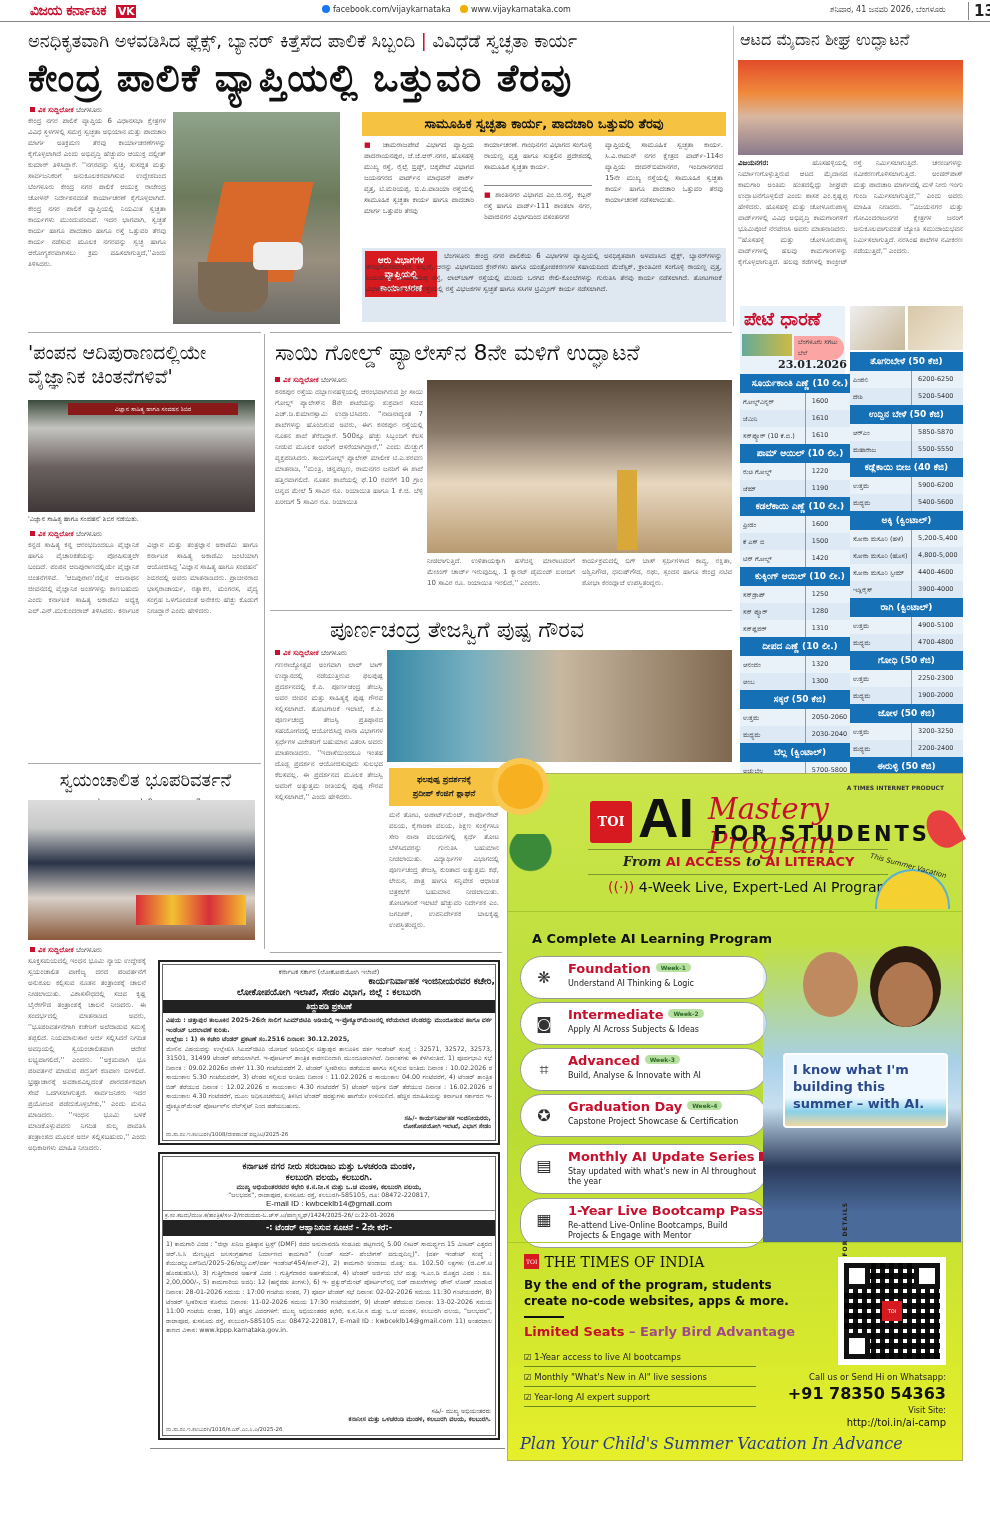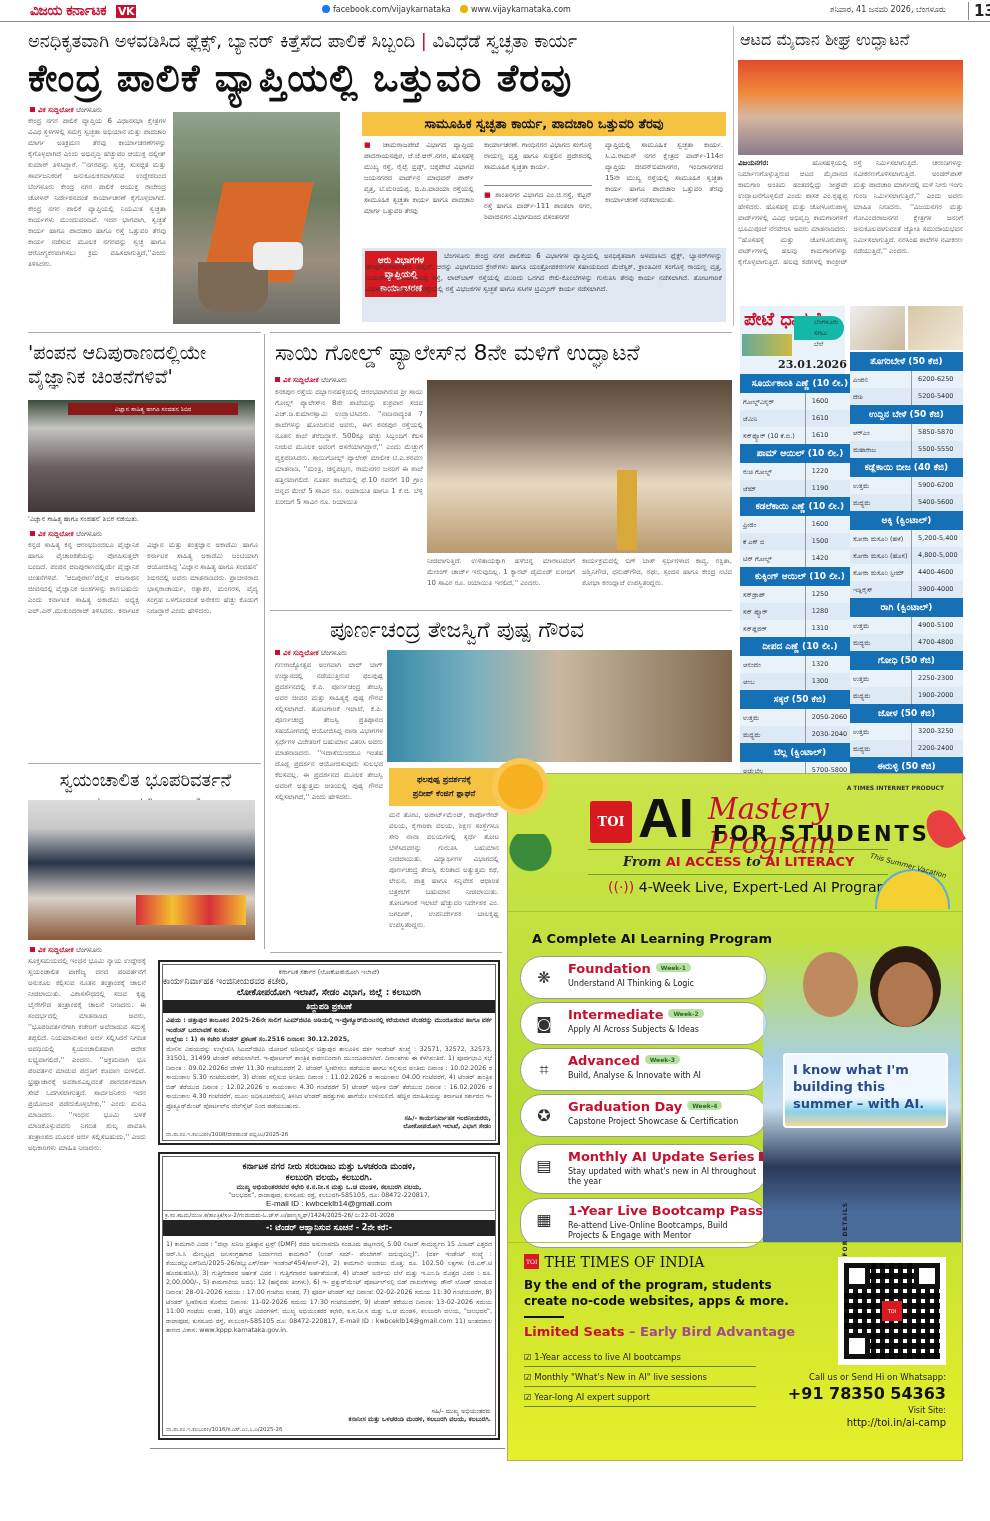--- a/index.html
+++ b/index.html
@@ -83,21 +83,21 @@
 </div>
 
 <div class="abs headline" style="left:740px;top:30px;font-size:16px;font-weight:normal">ಆಟದ ಮೈದಾನ ಶೀಘ್ರ ಉದ್ಘಾಟನೆ</div>
 <div class="abs photo" style="left:738px;top:60px;width:225px;height:95px;background:linear-gradient(180deg,#e24c2a 0%,#f08a3c 35%,#d8b7a0 60%,#8a7a8c 100%)"></div>
 <div class="abs body-text" style="left:738px;top:158px;width:225px;height:140px;overflow:hidden;column-count:2;column-gap:6px"><b style="color:#222">ವಿಜಯನಗರ:</b> <span>ಹೊಸಹಳ್ಳಿಯಲ್ಲಿ ನಿರ್ಮಾಣಗೊಳ್ಳುತ್ತಿರುವ ಆಟದ ಮೈದಾನದ ಕಾಮಗಾರಿ ಅಂತಿಮ ಹಂತದಲ್ಲಿದ್ದು ಶೀಘ್ರವೇ ಉದ್ಘಾಟನೆಗೊಳ್ಳಲಿದೆ ಎಂದು ಶಾಸಕ ಎಂ.ಕೃಷ್ಣಪ್ಪ ಹೇಳಿದರು. ಹೊಸಹಳ್ಳಿ ಮತ್ತು ಚೋಳೂರುಪಾಳ್ಯ ವಾರ್ಡ್‌ಗಳಲ್ಲಿ ವಿವಿಧ ಅಭಿವೃದ್ಧಿ ಕಾಮಗಾರಿಗಳಿಗೆ ಭೂಮಿಪೂಜೆ ನೆರವೇರಿಸಿ ಅವರು ಮಾತನಾಡಿದರು. ''ಹೊಸಹಳ್ಳಿ ಮತ್ತು ಚೋಳೂರುಪಾಳ್ಯ ವಾರ್ಡ್‌ಗಳಲ್ಲಿ ಹಲವು ಕಾಮಗಾರಿಗಳನ್ನು ಕೈಗೊಳ್ಳಲಾಗುತ್ತಿದೆ. ಹಲವು ಕಡೆಗಳಲ್ಲಿ ಕಾಂಕ್ರೀಟ್ ರಸ್ತೆ ನಿರ್ಮಿಸಲಾಗುತ್ತಿದೆ. ಚರಂಡಿಗಳನ್ನು ನವೀಕರಣಗೊಳಿಸಲಾಗುತ್ತಿದೆ. ಅಂಡರ್‌ಪಾಸ್ ಮತ್ತು ಪಾದಚಾರಿ ಮಾರ್ಗದಲ್ಲಿ ಮಳೆ ನೀರು ಇಂಗು ಗುಂಡಿ ನಿರ್ಮಿಸಲಾಗುತ್ತಿದೆ,'' ಎಂದು ಅವರು ಮಾಹಿತಿ ನೀಡಿದರು. ''ವಿಜಯನಗರ ಮತ್ತು ಗೋವಿಂದರಾಜನಗರ ಕ್ಷೇತ್ರಗಳ ಜನರಿಗೆ ಅನುಕೂಲವಾಗುವಂತೆ ಜ್ಯೋತಿ ಸಮುದಾಯಭವನ ನಿರ್ಮಿಸಲಾಗುತ್ತಿದೆ. ನರಸಿಂಹ ಶಾಲೆಗಳ ನವೀಕರಣ ನಡೆಯುತ್ತಿದೆ,'' ಎಂದರು.</span></div>
 
 <div class="abs" style="left:740px;top:306px;width:225px;height:470px">
   <div style="position:absolute;left:0;top:0;width:105px;height:68px;background:#e9f1f9"></div>
   <div class="pt-title" style="position:absolute;left:4px;top:2px">ಪೇಟೆ ಧಾರಣೆ</div>
   <div style="position:absolute;left:2px;top:28px;width:50px;height:22px;background:linear-gradient(90deg,#6a9,#cb4)"></div>
-  <div style="position:absolute;left:54px;top:10px;width:50px;height:24px;background:#14b8a6;font-size:6.5px;line-height:11px;padding:1px 20px;border-radius:0 12px 12px 0;color:#333">ಬೆಂಗಳೂರು ಸಗಟು ಬೆಲೆ</div>
+  <div style="position:absolute;left:54px;top:30px;width:50px;height:24px;background:#fca5a5;font-size:6.5px;line-height:11px;padding:1px 4px;border-radius:0 12px 12px 0;color:#333">ಬೆಂಗಳೂರು ಸಗಟು ಬೆಲೆ</div>
   <div style="position:absolute;left:38px;top:52px;font-size:11px;font-weight:bold;font-family:'DejaVu Serif',serif">23.01.2026</div>
   <div style="position:absolute;left:110px;top:0;width:55px;height:44px;background:linear-gradient(135deg,#eee,#c9b99a)"></div>
   <div style="position:absolute;left:168px;top:0;width:55px;height:44px;background:linear-gradient(135deg,#d8c8a8,#f0e8d8)"></div>
   <div id="pt-left" style="position:absolute;left:0;top:68px;width:120px">
       <div class="pt-head">ಸೂರ್ಯಕಾಂತಿ ಎಣ್ಣೆ (10 ಲೀ.)</div>
       <div class="pt-col">
         <div class="pt-row">
           <span>ಗೋಲ್ಡ್‌ವಿನ್ನರ್</span>
           <span>1600</span>
         </div>
@@ -347,21 +347,21 @@
   </div>
 <div class="abs photo" style="left:28px;top:800px;width:227px;height:140px;background:linear-gradient(180deg,#dcdcdc 0%,#c8c8c8 20%,#2a3448 45%,#d8d0c8 70%,#8a5a3a 100%)">
   <div style="position:absolute;left:108px;top:95px;width:110px;height:30px;background:linear-gradient(90deg,#d8303a,#f4c030,#d8303a,#f4c030)"></div>
 </div>
 <div class="abs byline" style="left:30px;top:946px"><span class="sq"></span><b>ವಿಕ ಸುದ್ದಿಲೋಕ</b> <span>ಬೆಂಗಳೂರು</span></div>
 <div class="abs body-text" style="left:28px;top:956px;width:118px;height:560px;overflow:hidden">ಸೂಕ್ತಸಮಯದಲ್ಲಿ ಇಂಧನ ಭೂಮಿ ನ್ಯಾಯ ಉದ್ದೇಶಕ್ಕೆ ಸ್ವಯಂಚಾಲಿತ ವಾಣಿಜ್ಯ ದರದ ಪರಿವರ್ತನೆಗೆ ಅನುಕೂಲ ಕಲ್ಪಿಸುವ ನೂತನ ತಂತ್ರಾಂಶಕ್ಕೆ ಚಾಲನೆ ನೀಡಲಾಯಿತು. ವಿಕಾಸಸೌಧದಲ್ಲಿ ಸಚಿವ ಕೃಷ್ಣ ಬೈರೇಗೌಡ ತಂತ್ರಾಂಶಕ್ಕೆ ಚಾಲನೆ ನೀಡಿದರು. ಈ ಸಂದರ್ಭದಲ್ಲಿ ಮಾತನಾಡಿದ ಅವರು, ''ಭೂಪರಿವರ್ತನೆಗಾಗಿ ಕಚೇರಿಗೆ ಅಲೆದಾಡುವ ಸಮಸ್ಯೆ ತಪ್ಪಲಿದೆ. ನಿಯಮಾನುಸಾರ ಅರ್ಜಿ ಸಲ್ಲಿಸಿದರೆ ನಿಗದಿತ ಅವಧಿಯಲ್ಲಿ ಸ್ವಯಂಚಾಲಿತವಾಗಿ ಆದೇಶ ಲಭ್ಯವಾಗಲಿದೆ,'' ಎಂದರು. ''ಅಕ್ರಮವಾಗಿ ಭೂ ಪರಿವರ್ತನೆ ಮಾಡುವ ಪದ್ಧತಿಗೆ ಕಡಿವಾಣ ಬೀಳಲಿದೆ. ಭ್ರಷ್ಟಾಚಾರಕ್ಕೆ ಅವಕಾಶವಿಲ್ಲದಂತೆ ಪಾರದರ್ಶಕವಾಗಿ ಸೇವೆ ಒದಗಿಸಲಾಗುತ್ತದೆ. ಸಾರ್ವಜನಿಕರು ಇದರ ಪ್ರಯೋಜನ ಪಡೆದುಕೊಳ್ಳಬೇಕು,'' ಎಂದು ಮನವಿ ಮಾಡಿದರು. ''ಇಂಧನ ಭೂಮಿ ಬಳಕೆ ಮಾಡಿಕೊಳ್ಳುವವರು ನಿಗದಿತ ಶುಲ್ಕ ಪಾವತಿಸಿ ತಂತ್ರಾಂಶದ ಮೂಲಕ ಅರ್ಜಿ ಸಲ್ಲಿಸಬಹುದು,'' ಎಂದು ಅಧಿಕಾರಿಗಳು ಮಾಹಿತಿ ನೀಡಿದರು.</div>
 
 <div class="abs tbox" style="left:158px;top:960px;width:342px;height:185px">
   <div class="inner" style="height:177px;position:relative">
     <div style="text-align:center;font-size:6.5px;margin-top:3px">ಕರ್ನಾಟಕ ಸರ್ಕಾರ (ಲೋಕೋಪಯೋಗಿ ಇಲಾಖೆ)</div>
-    <div style="text-align:left;font-size:9px;font-weight:normal;color:#222">ಕಾರ್ಯನಿರ್ವಾಹಕ ಇಂಜಿನೀಯರವರ ಕಚೇರಿ,</div>
+    <div style="text-align:right;font-size:9px;font-weight:bold;color:#222">ಕಾರ್ಯನಿರ್ವಾಹಕ ಇಂಜಿನೀಯರವರ ಕಚೇರಿ,</div>
     <div style="text-align:center;font-size:9px;font-weight:bold;color:#222">ಲೋಕೋಪಯೋಗಿ ಇಲಾಖೆ, ಸೇಡಂ ವಿಭಾಗ, ಜಿಲ್ಲೆ : ಕಲಬುರಗಿ</div>
     <div class="tbanner" style="font-size:8px;height:13px;line-height:13px;margin-top:2px">ತಿದ್ದುಪಡಿ ಪ್ರಕಟಣೆ</div>
     <div style="padding:2px 3px;line-height:9.5px;font-size:6.3px;text-align:justify;height:128px;overflow:hidden">
       <div style="font-weight:bold;color:#333">ವಿಷಯ : ಚಿತ್ತಾಪುರ ತಾಲೂಕಿನ 2025-26ನೇ ಸಾಲಿಗೆ ಸಿಎಮ್‌ಜಿಟಿಪಿ ಅಡಿಯಲ್ಲಿ ಇ-ಪ್ರೊಕ್ಯೂರ್‌ಮೆಂಟನಲ್ಲಿ ಕರೆಯಲಾದ ಟೆಂಡರನ್ನು ಮುಂದೂಡುವ ಹಾಗೂ ವರ್ಕ ಇಂಡೆಂಟ್ ಬದಲಾವಣೆ ಕುರಿತು.</div>
       <div style="font-weight:bold;color:#333">ಉಲ್ಲೇಖ : 1) ಈ ಕಚೇರಿ ಟೆಂಡರ್ ಪ್ರಕಟಣೆ ಸಂ.2516 ದಿನಾಂಕ: 30.12.2025,</div>
       <div>ಮೇಲಿನ ವಿಷಯವನ್ನು ಉಲ್ಲೇಖಿಸಿ ಸಿಎಮ್‌ಜಿಟಿಪಿ ಯೋಜನೆ ಅಡಿಯಲ್ಲಿನ ಚಿತ್ತಾಪುರ ತಾಲೂಕಿನ ವರ್ಕ ಇಂಡೆಂಟ್ ಸಂಖ್ಯೆ : 32571, 32572, 32573, 31501, 31499 ಟೆಂಡರ್ ಕರೆಯಲಾಗಿದೆ. ಇ-ಪೋರ್ಟಲ್ ತಾಂತ್ರಿಕ ಕಾರಣದಿಂದಾಗಿ ಮುಂದೂಡಲಾಗಿದೆ. ದಿನಾಂಕಗಳು ಈ ಕೆಳಗಿನಂತಿವೆ. 1) ಪೂರ್ವಭಾವಿ ಸಭೆ ದಿನಾಂಕ : 09.02.2026ರ ವೇಳೆಗೆ 11.30 ಗಂಟೆಯವರೆಗೆ 2. ಟೆಂಡರ್ ಸ್ವೀಕರಿಸಲು ಪಡೆಯುವ ಹಾಗೂ ಸಲ್ಲಿಸುವ ಅಂತಿಮ ದಿನಾಂಕ : 10.02.2026 ರ ಸಾಯಂಕಾಲ 5.30 ಗಂಟೆಯವರೆಗೆ, 3) ಟೆಂಡರ ಸಲ್ಲಿಸುವ ಅಂತಿಮ ದಿನಾಂಕ : 11.02.2026 ರ ಸಾಯಂಕಾಲ 04.00 ಗಂಟೆವರೆಗೆ, 4) ಟೆಂಡರ್ ತಾಂತ್ರಿಕ ಬಿಡ್ ತೆರೆಯುವ ದಿನಾಂಕ : 12.02.2026 ರ ಸಾಯಂಕಾಲ 4.30 ಗಂಟೆವರೆಗೆ 5) ಟೆಂಡರ್ ಆರ್ಥಿಕ ಬಿಡ್ ತೆರೆಯುವ ದಿನಾಂಕ : 16.02.2026 ರ ಸಾಯಂಕಾಲ 4.30 ಗಂಟೆವರೆಗೆ, ಮೂಲ ಅಧಿಸೂಚನೆಯಲ್ಲಿ ತಿಳಿಸಿದ ಟೆಂಡರ್ ಷರತ್ತುಗಳು ಹಾಗೆಯೇ ಉಳಿಯಲಿದೆ. ಹೆಚ್ಚಿನ ಮಾಹಿತಿಯನ್ನು ಕರ್ನಾಟಕ ಸರ್ಕಾರದ ಇ-ಪ್ರೊಕ್ಯೂರ್‌ಮೆಂಟ್ ಪೋರ್ಟಲ್‌ನ ವೆಬ್‌ಸೈಟ್ ನಿಂದ ಪಡೆಯಬಹುದು.</div>
     </div>
     <div style="position:absolute;right:4px;bottom:10px;font-size:6.3px;text-align:right;font-weight:bold;color:#333">
         <div>ಸಹಿ/- ಕಾರ್ಯನಿರ್ವಾಹಕ ಇಂಜಿನೀಯರರು,</div>
         <div>ಲೋಕೋಪಯೋಗಿ ಇಲಾಖೆ, ವಿಭಾಗ ಸೇಡಂ</div>
@@ -461,13 +461,14 @@
       <div style="position:absolute;left:0;top:0;width:26px;height:26px;border:5px solid #111;background:#fff"></div>
       <div style="position:absolute;right:0;top:0;width:26px;height:26px;border:5px solid #111;background:#fff"></div>
       <div style="position:absolute;left:0;bottom:0;width:26px;height:26px;border:5px solid #111;background:#fff"></div>
       <div style="position:absolute;left:38px;top:38px;width:20px;height:20px;background:#d71920;color:#fff;font-size:5px;text-align:center;line-height:20px">TOI</div>
     </div>
   </div>
   <div style="position:absolute;right:16px;top:598px;font-size:8.5px;color:#222">Call us or Send Hi on Whatsapp:</div>
   <div style="position:absolute;right:16px;top:610px;font-size:16px;font-weight:bold;color:#111">+91 78350 54363</div>
   <div style="position:absolute;right:16px;top:632px;font-size:8px;color:#222">Visit Site:</div>
   <div style="position:absolute;right:16px;top:643px;font-size:10px;color:#111">http://toi.in/ai-camp</div>
+  <div style="position:absolute;left:12px;top:660px;font-size:16px;font-style:italic;color:#2a3a8a;font-family:'DejaVu Serif',serif;white-space:nowrap">Plan Your Child's Summer Vacation In Advance</div>
 </div>
 
 </body></html>

